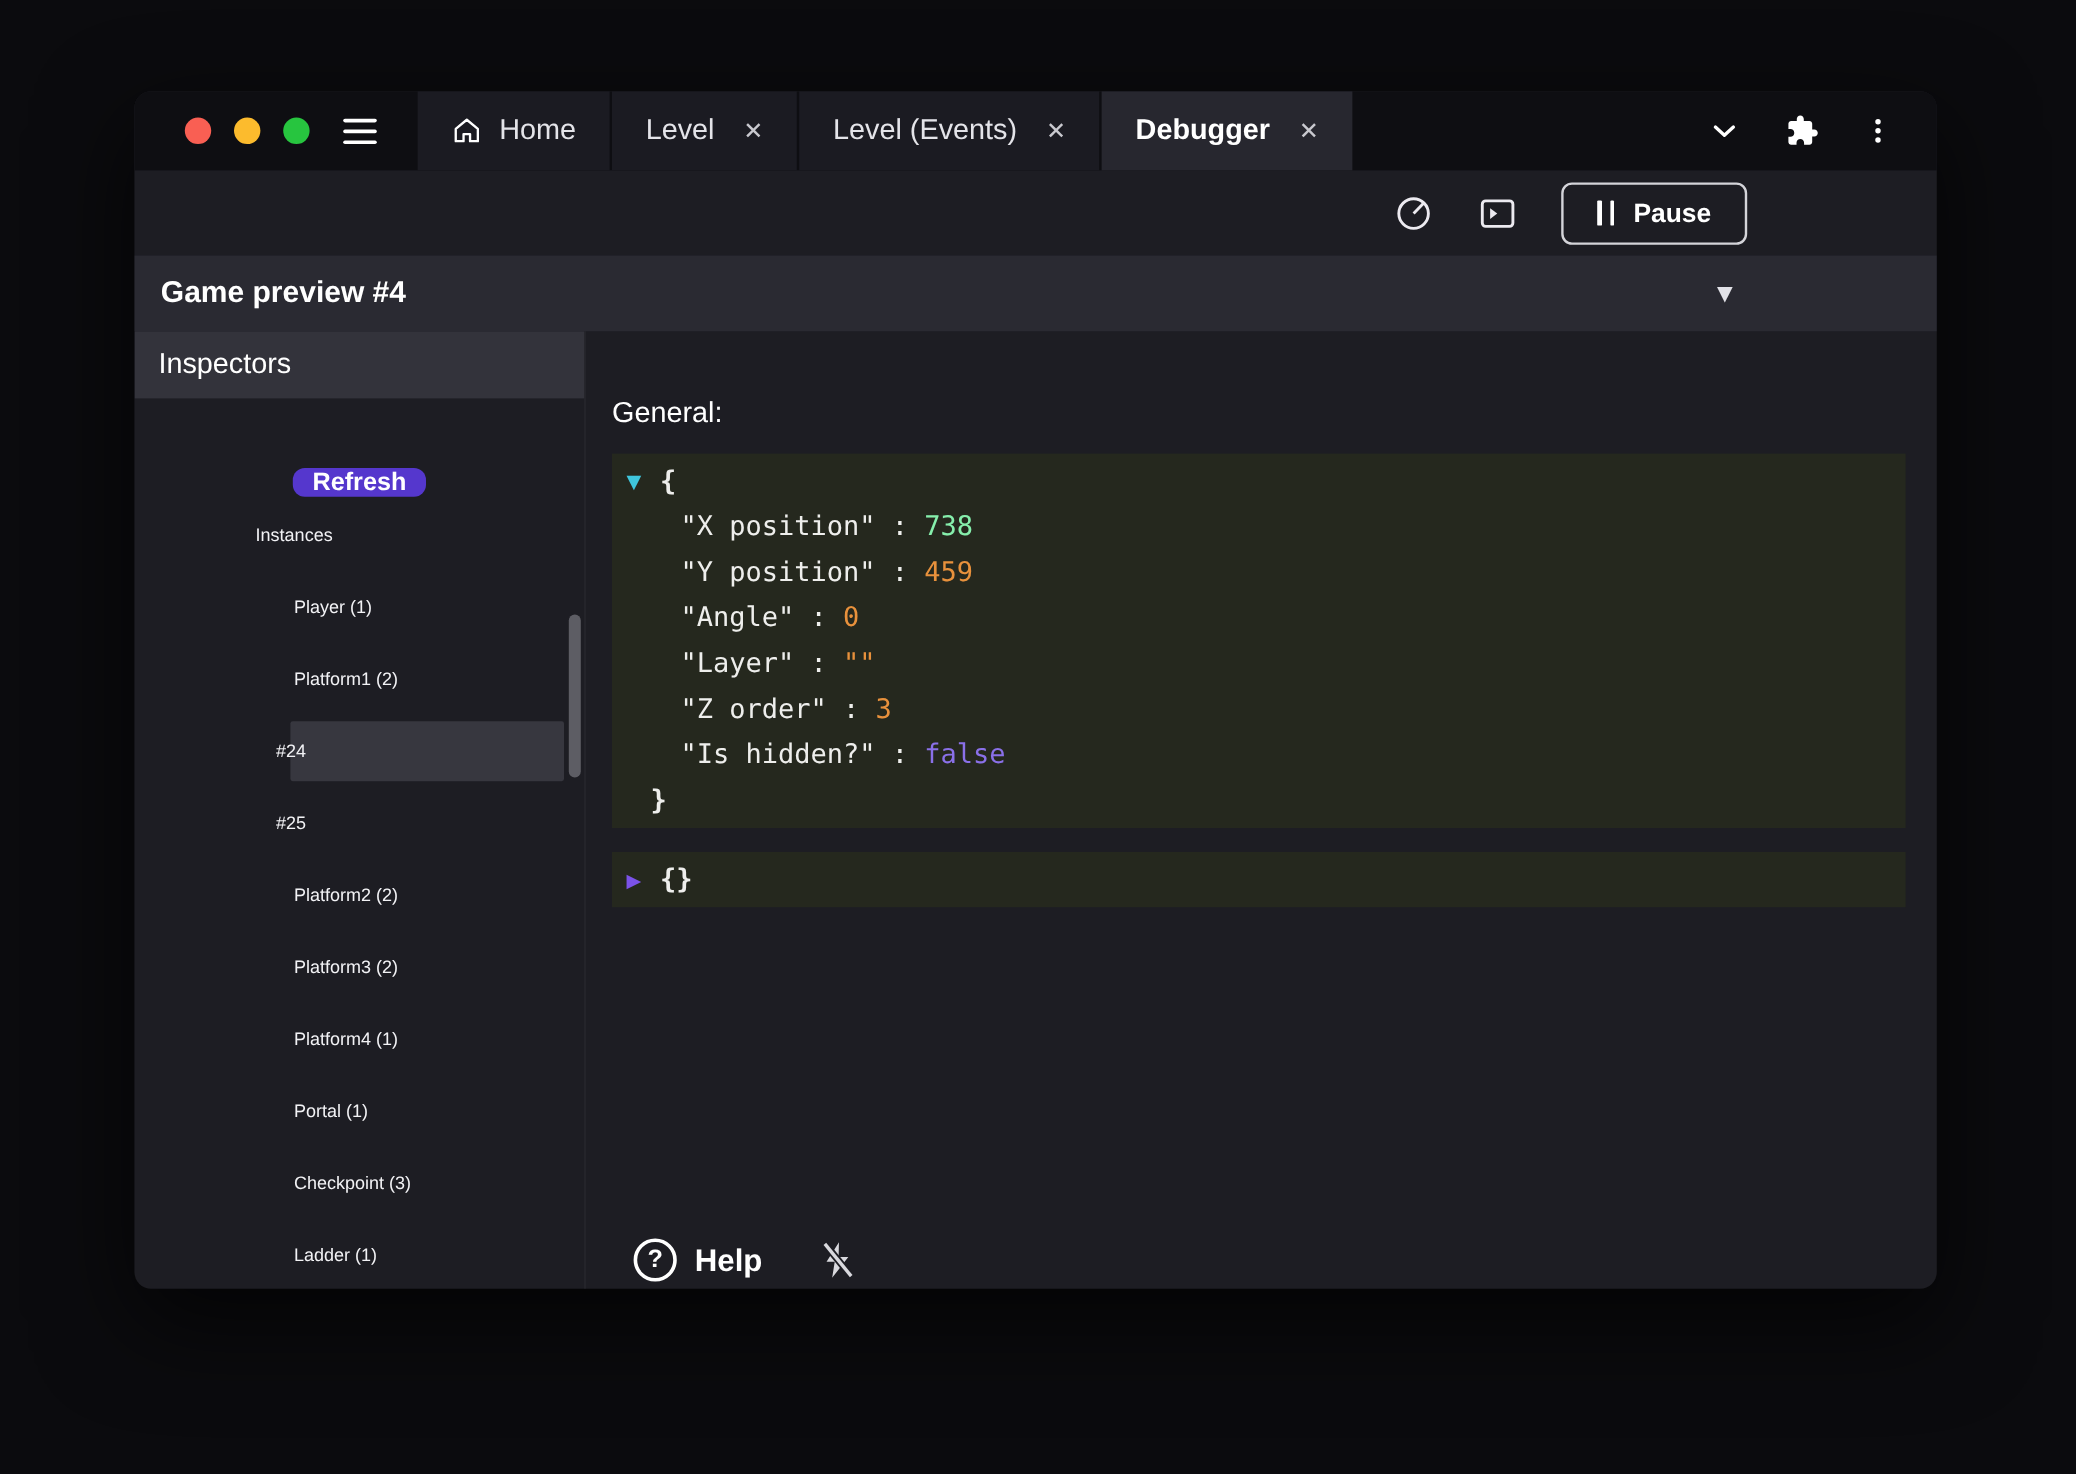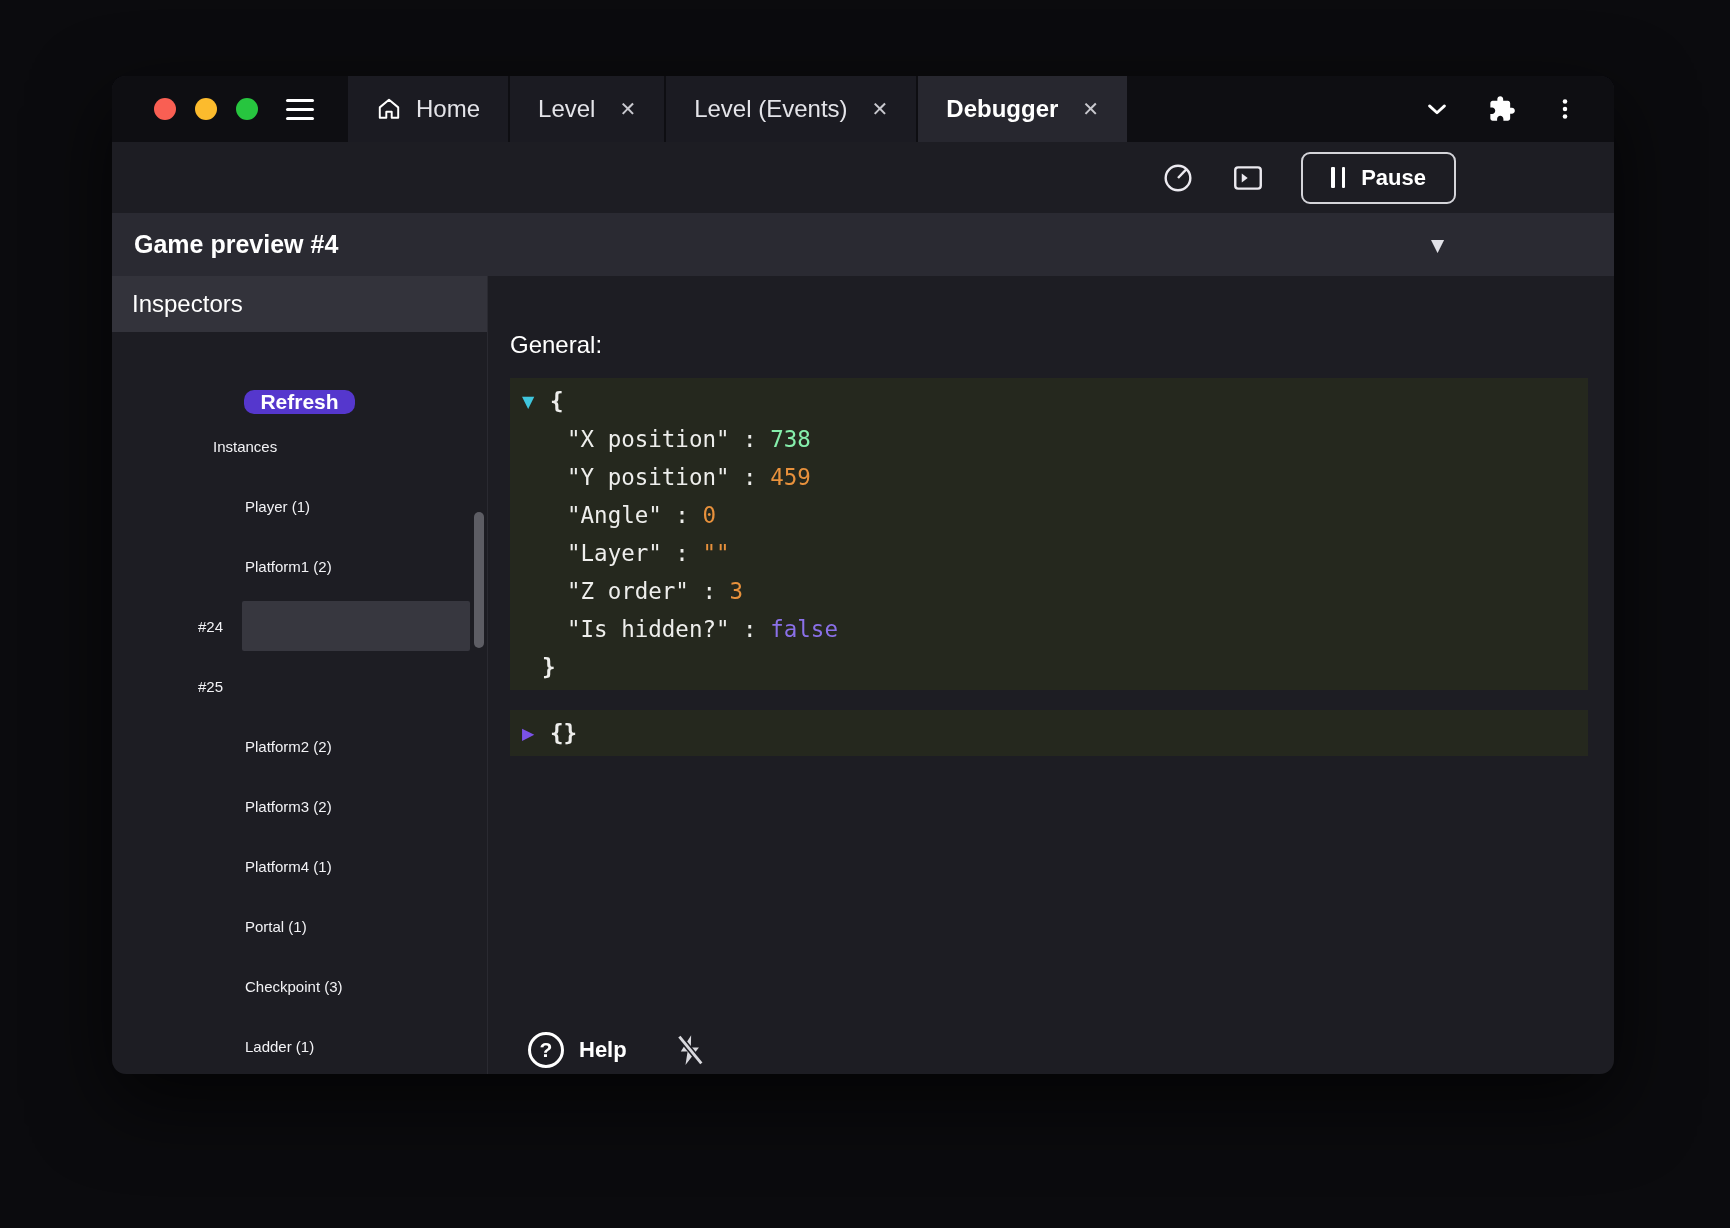--- a/index.html
+++ b/index.html
@@ -60,21 +60,21 @@
   .sb-header { height:56px; flex:0 0 auto; background:#33333b; display:flex; align-items:center; padding-left:20px; font-size:24px; color:#ffffff; font-weight:500; }
   .refresh {
     margin:58px auto 2px; height:54px; padding:0 16px; border:none; border-radius:10px;
     background:#5537cd; color:#ffffff; font-size:21px; font-weight:700; font-family:"Liberation Sans", sans-serif; cursor:pointer; display:block;
   }
   .sb-list { flex:1; }
   .sb-item { position:relative; height:60px; display:flex; align-items:center; font-size:15px; color:#f2f2f5; cursor:pointer; }
   .sb-item span { position:relative; }
   .sb-item.lvl0 { padding-left:101px; }
   .sb-item.lvl1 { padding-left:133px; }
-  .sb-item.lvl2 { padding-left:86px; }
+  .sb-item.lvl2 { padding-left:118px; }
   .sb-item.selected::before { content:""; position:absolute; left:130px; top:5px; width:228px; height:50px; background:#37373f; border-radius:2px; }
   .sb-scrollbar { position:absolute; right:3px; top:236px; width:10px; height:136px; background:#5d5d64; border-radius:5px; cursor:pointer; }
 
   
   .main { flex:1; display:flex; flex-direction:column; min-width:0; padding:0 26px 0 22px; }
   .section-label { color:#ffffff; font-size:24px; line-height:30px; }
   .lbl-general { margin-top:54px; }
   .lbl-vars { margin-top:22px; }
 
   .codeblock { background:#25281e; padding:4px 12px; margin-top:18px; }
@@ -85,21 +85,21 @@
   .cl.prop { padding-left:45px; }
   .cl.closer { padding-left:20px; }
   .brace { font-weight:700; }
 
   .help-row { margin-top:auto; margin-bottom:6px; display:flex; align-items:center; padding-left:18px; }
   .help-icon {
     width:36px; height:36px; border:3px solid #ffffff; border-radius:50%;
     display:flex; align-items:center; justify-content:center;
     color:#ffffff; font-size:21px; font-weight:700; cursor:pointer;
   }
-  .help-label { margin-left:15px; color:#ffffff; font-size:22px; font-weight:700; cursor:pointer;text-align:center; }
+  .help-label { margin-left:15px; color:#ffffff; font-size:26px; font-weight:700; cursor:pointer;text-align:center; }
   .flash-icon { margin-left:46px; cursor:pointer; }
 </style>
 </head>
 <body>
 
 <div class="stage">
   <div class="window">
 
     <div class="tabbar">
       <div class="traffic">

